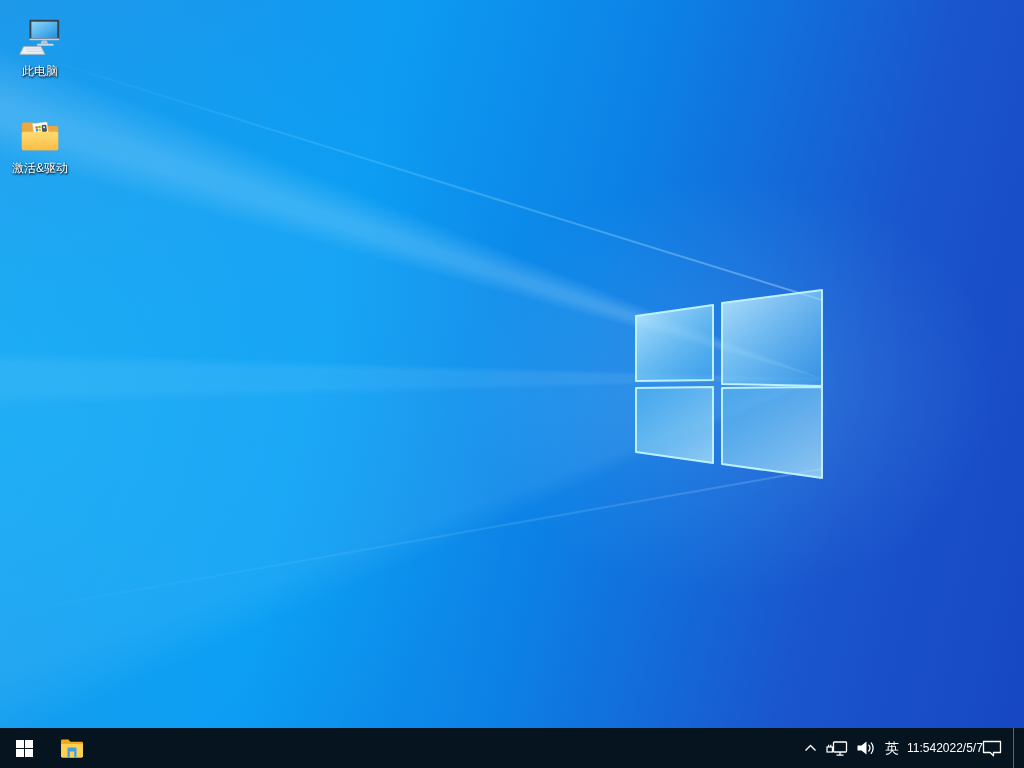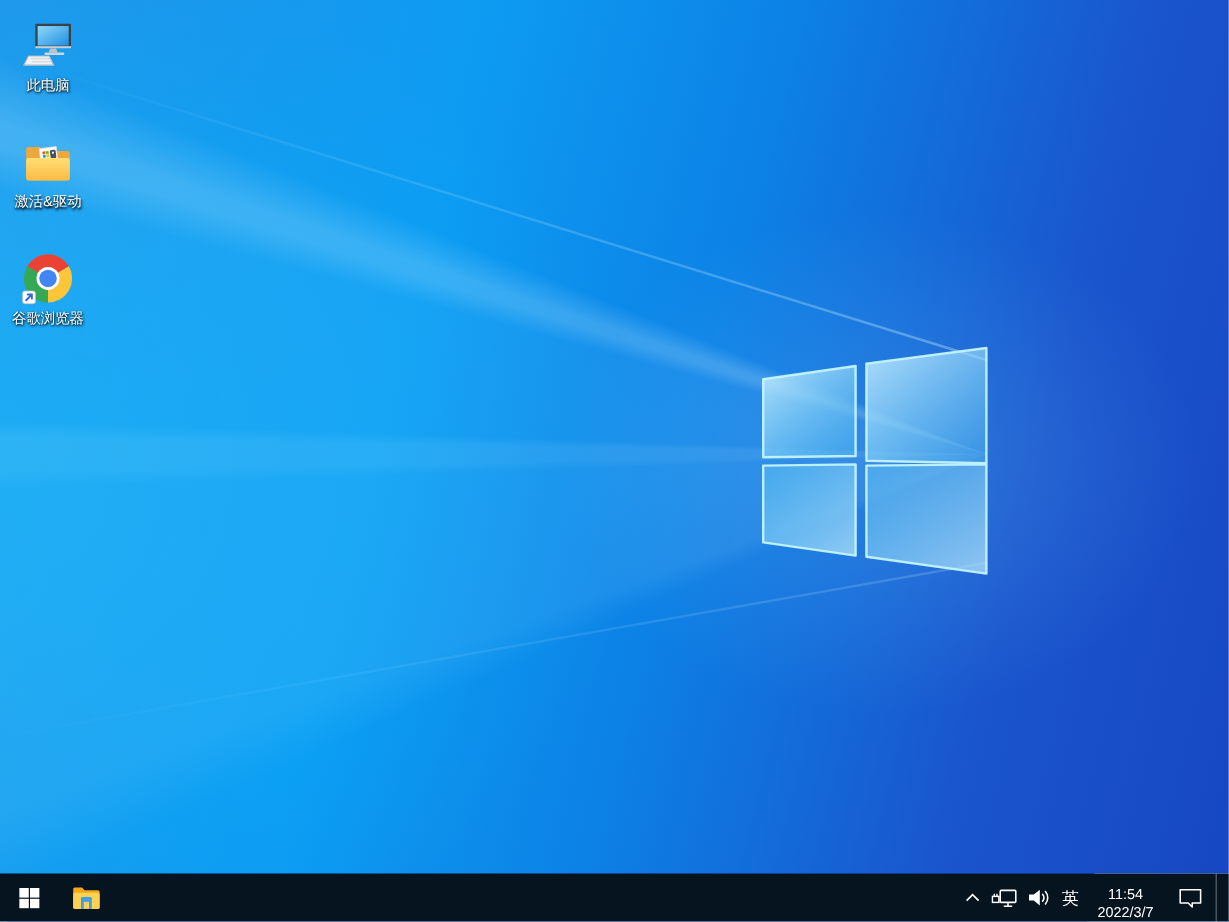--- a/index.html
+++ b/index.html
@@ -46,21 +46,21 @@
   .taskbar { position:absolute; left:0; bottom:0; width:1024px; height:40px;
              background:#05141f; display:flex; align-items:stretch; }
   .tb-btn { height:40px; display:flex; align-items:center; justify-content:center;
             background:transparent; border:none; }
   .start-btn { width:48px; }
   .explorer-btn { width:48px; }
   .tb-spacer { flex:1; }
   .tray { display:flex; align-items:stretch; }
   .tray-btn { min-width:24px; padding:0 4px; }
   .ime { color:#fff; font-size:14px; line-height:14px; padding:0 6px; }
-  .clock { width:66px; flex-direction:column; justify-content:flex-end; color:#fff;
+  .clock { width:66px; flex-direction:row; justify-content:space-between; color:#fff;
            font-size:12px; line-height:15px; text-align:center; padding:0 2px; }
   .clock div { width:100%; }
   .show-desktop { width:11px; border-left:1px solid rgba(255,255,255,0.35); }
 </style>
 </head>
 <body>
 
 <div class="screen">
 
   <div class="wallpaper">
@@ -128,34 +128,20 @@
             <rect x="23" y="17.5" width="2.4" height="2.4" fill="#ffb900"></rect>
             <rect x="26.5" y="14" width="5" height="7.5" rx="1.4" fill="#49505a"></rect>
             <circle cx="29" cy="16.5" r="1" fill="#e8f4ff"></circle>
           </g>
           <rect x="5" y="20.5" width="38" height="19.5" rx="2" fill="url(#foldF)"></rect>
         </svg>
       </div>
       <div class="lbl">激活&amp;驱动</div>
     </div>
 
-    <div class="desk-icon">
-      <div class="art">
-        <svg width="46" height="46" viewBox="0 0 48 48">
-          <path d="M24,24 L5.81,13.5 A21,21 0 0 1 42.19,13.5 Z" fill="#ea4335"></path>
-          <path d="M24,24 L42.19,13.5 A21,21 0 0 1 24,45 Z" fill="#fcc53a"></path>
-          <path d="M24,24 L24,45 A21,21 0 0 1 5.81,13.5 Z" fill="#34a853"></path>
-          <circle cx="24" cy="24" r="10" fill="#ffffff"></circle>
-          <circle cx="24" cy="24" r="7.6" fill="#4285f4"></circle>
-          <rect x="2" y="35" width="11" height="11" rx="2" fill="#ffffff" stroke="#c8c8c8" stroke-width="0.7"></rect>
-          <path d="M5,43 L10,38 M6.4,38 H10 V41.6" stroke="#3367d6" stroke-width="1.6" fill="none" stroke-linecap="round"></path>
-        </svg>
-      </div>
-      <div class="lbl">谷歌浏览器</div>
-    </div>
 
   </div>
 
   <div class="taskbar">
 
     <button class="tb-btn start-btn">
       <svg width="17" height="17" viewBox="0 0 17 17">
         <rect x="0" y="0" width="8" height="8" fill="#fff"></rect>
         <rect x="9" y="0" width="8" height="8" fill="#fff"></rect>
         <rect x="0" y="9" width="8" height="8" fill="#fff"></rect>
@@ -195,21 +181,21 @@
         <svg width="19" height="16" viewBox="0 0 19 16">
           <polygon points="1.5,5.5 5.5,5.5 10.5,1.5 10.5,14.5 5.5,10.5 1.5,10.5" fill="#fff"></polygon>
           <path d="M12.8,5.2 a4.6,4.6 0 0 1 0,5.8 M15.2,2.9 a8,8 0 0 1 0,10.4" fill="none" stroke="#fff" stroke-width="1.3" stroke-linecap="round"></path>
         </svg>
       </button>
 
       <button class="tb-btn tray-btn ime">英</button>
 
       <button class="tb-btn clock">
         <div>11:54</div>
-        <div>2022/3/7</div>
+        <div>2022/5/7</div>
       </button>
 
       <button class="tb-btn tray-btn" style="min-width:42px;">
         <svg width="20" height="17" viewBox="0 0 20 17">
           <path d="M1.5,1.5 H18.5 V12.5 H11.5 V15.8 L8.2,12.5 H1.5 Z" fill="none" stroke="#fff" stroke-width="1.3" stroke-linejoin="round"></path>
         </svg>
       </button>
 
       <button class="tb-btn show-desktop"></button>
     </div>

